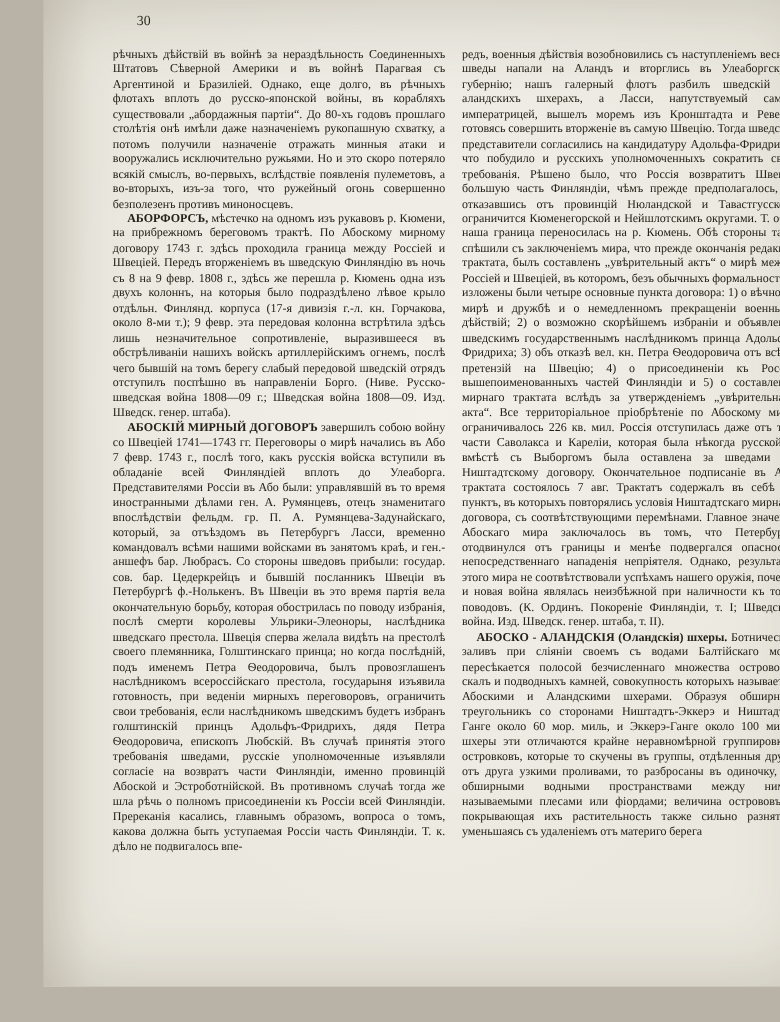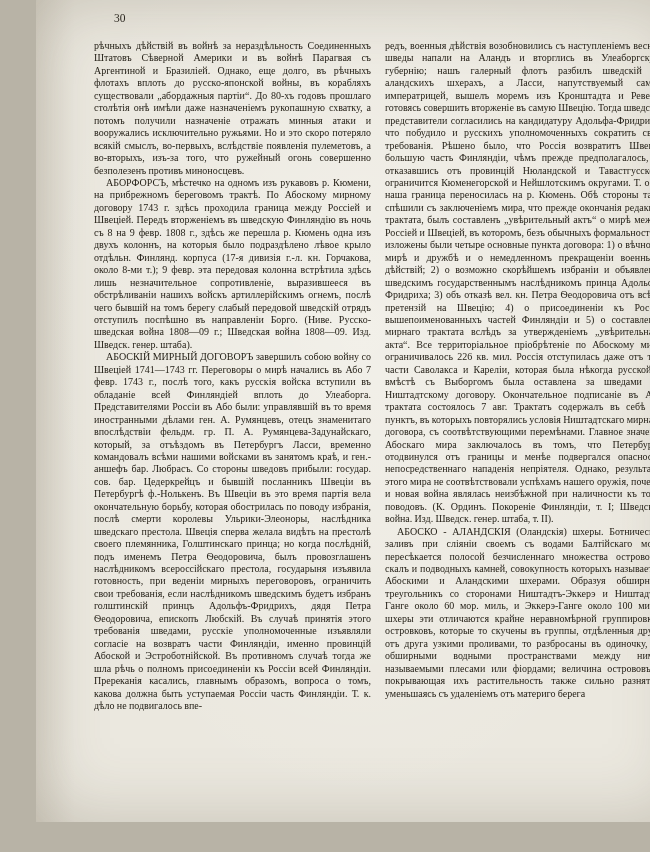--- a/index.html
+++ b/index.html
@@ -30,21 +30,21 @@
   }
   .col{
     flex:1 1 50%;
     font-size:10px;line-height:12.45px;
     text-align:justify;
     color:#262219;
     word-spacing:-0.2px;
   }
   .col p{margin:0;text-indent:12px;}
   .col p.flush{text-indent:0;}
-  .lead{font-weight:normal;}
+  .lead{font-weight:bold;}
   .ref{}
 </style>
 </head>
 <body>
 
 <div class="scan">
 
   <div class="header">
     <span class="page-number">30</span>
   </div>

